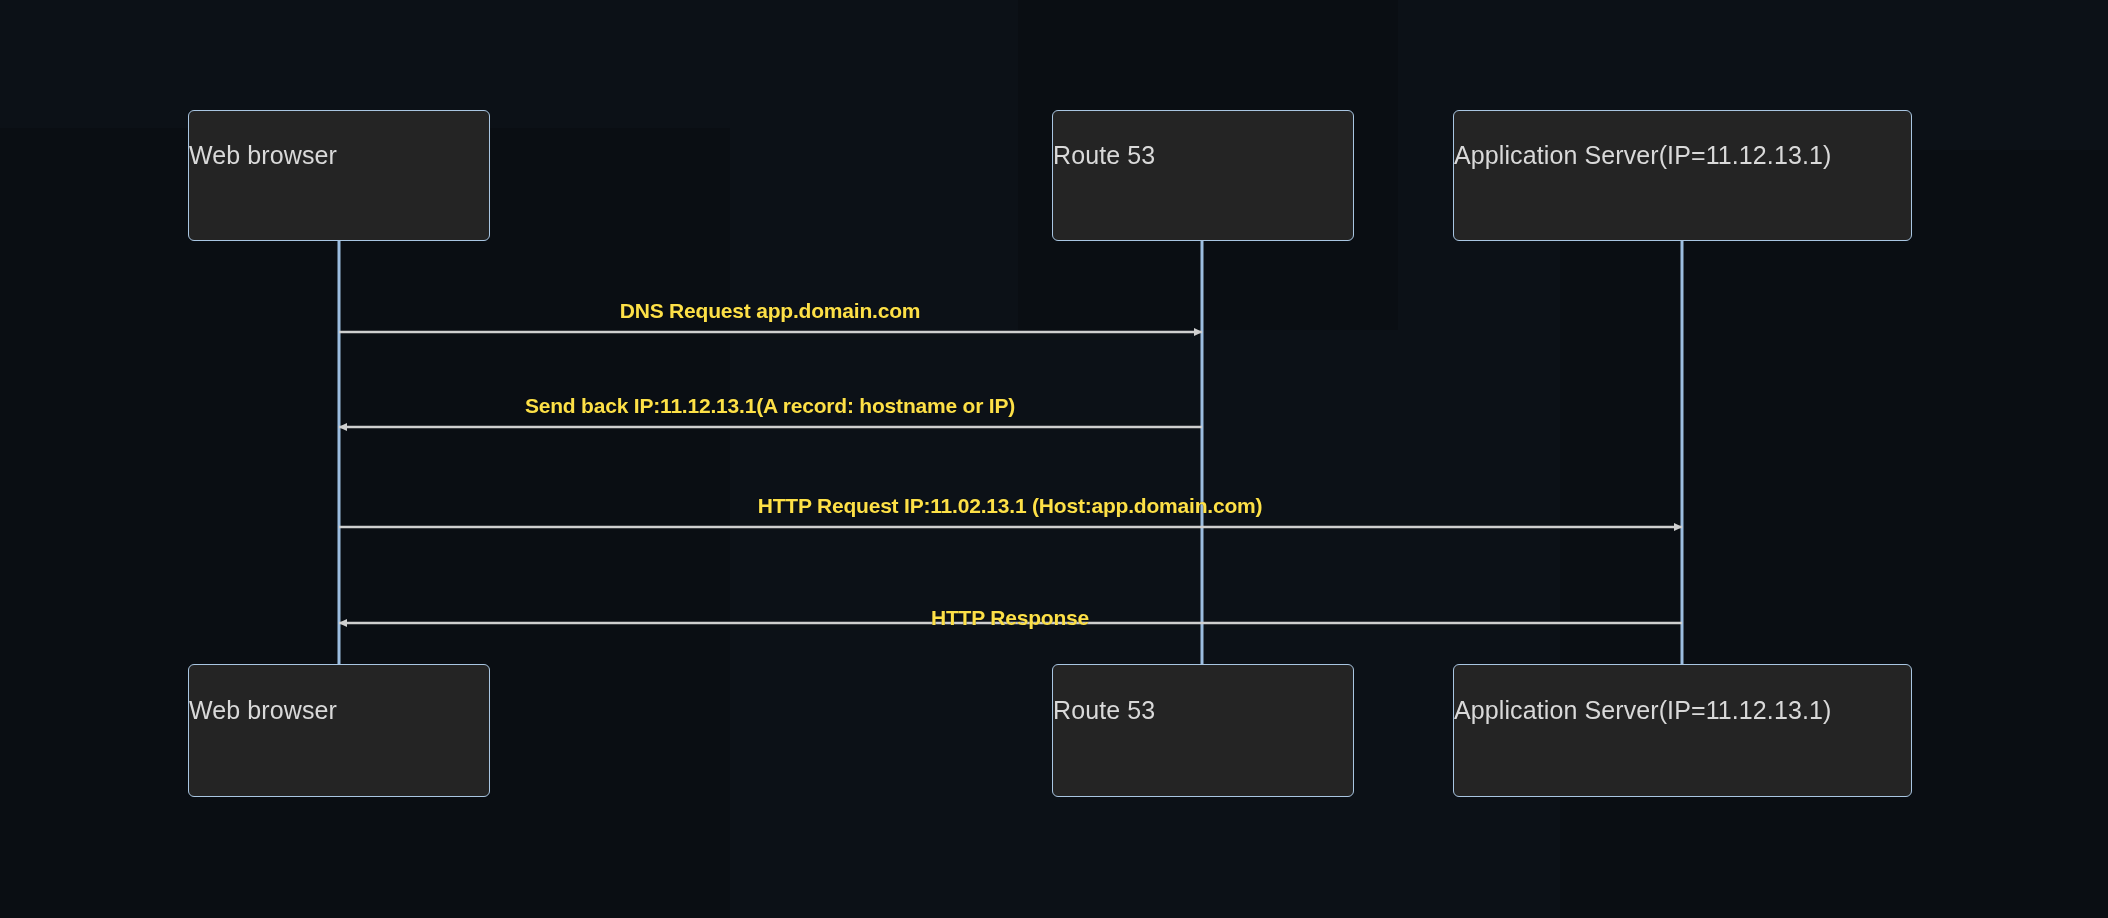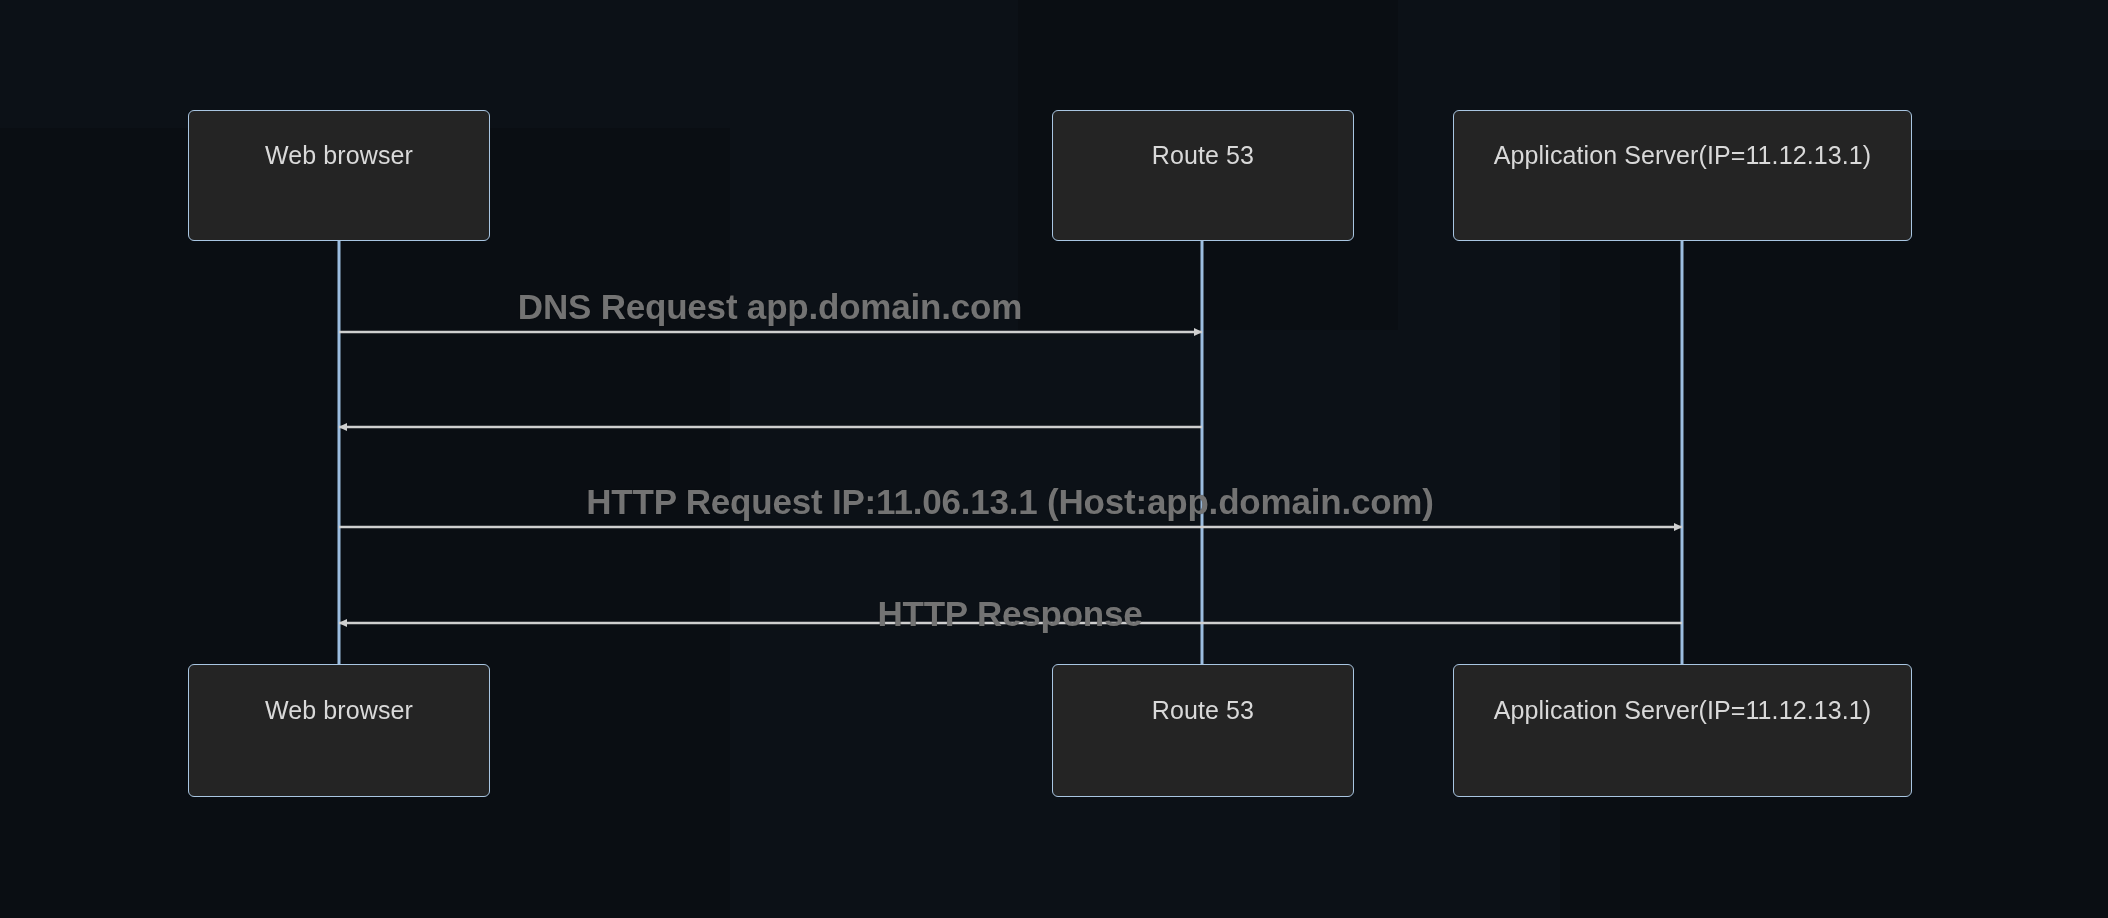--- a/index.html
+++ b/index.html
@@ -35,42 +35,43 @@
   }
 
   .participant-box {
     position: absolute;
     box-sizing: border-box;
     background: #242424;
     border: 1.6px solid #a9c6e2;
     border-radius: 6px;
     display: flex;
     align-items: center;
-    justify-content: center;
+    justify-content: flex-start;
     color: #d9d9d9;
     font-size: 25px;
     font-weight: 400;
     letter-spacing: 0.1px;
     white-space: nowrap;
   }
   .participant-box .box-label {
     display: block;
     line-height: 1;
     transform: translateY(-20px);
   }
 
   .msg-label {
     position: absolute;
-    color: #737373;
-    font-size: 35px;
+    color: #fde047;
+    font-size: 21px;
     font-weight: 700;
     letter-spacing: -0.2px;
     white-space: nowrap;
     transform: translateX(-50%);
     text-shadow: 0 0 1px rgba(0,0,0,0.6);
+    margin-top: 12px;
   }
 </style>
 </head>
 <body>
 
 <div id="diagram-root">
 
   <div class="bg-patch patch-a"></div>
   <div class="bg-patch patch-b"></div>
   <div class="bg-patch patch-c"></div>
@@ -112,16 +113,17 @@
     <span class="box-label">Web browser</span>
   </div>
   <div class="participant-box" id="box-bot-1" style="left: 1052px; top: 664px; width: 302px; height: 133px;">
     <span class="box-label">Route 53</span>
   </div>
   <div class="participant-box" id="box-bot-2" style="left: 1453px; top: 664px; width: 459px; height: 133px;">
     <span class="box-label">Application Server(IP=11.12.13.1)</span>
   </div>
 
   <div class="msg-label" id="msg-label-0" style="left: 770px; top: 287px;">DNS Request app.domain.com</div>
-  <div class="msg-label" id="msg-label-2" style="left: 1010px; top: 482px;">HTTP Request IP:11.06.13.1 (Host:app.domain.com)</div>
+  <div class="msg-label" id="msg-label-1" style="left: 770px; top: 382px;">Send back IP:11.12.13.1(A record: hostname or IP)</div>
+  <div class="msg-label" id="msg-label-2" style="left: 1010px; top: 482px;">HTTP Request IP:11.02.13.1 (Host:app.domain.com)</div>
   <div class="msg-label" id="msg-label-3" style="left: 1010px; top: 594px;">HTTP Response</div>
 
 </div>
 
 </body></html>

